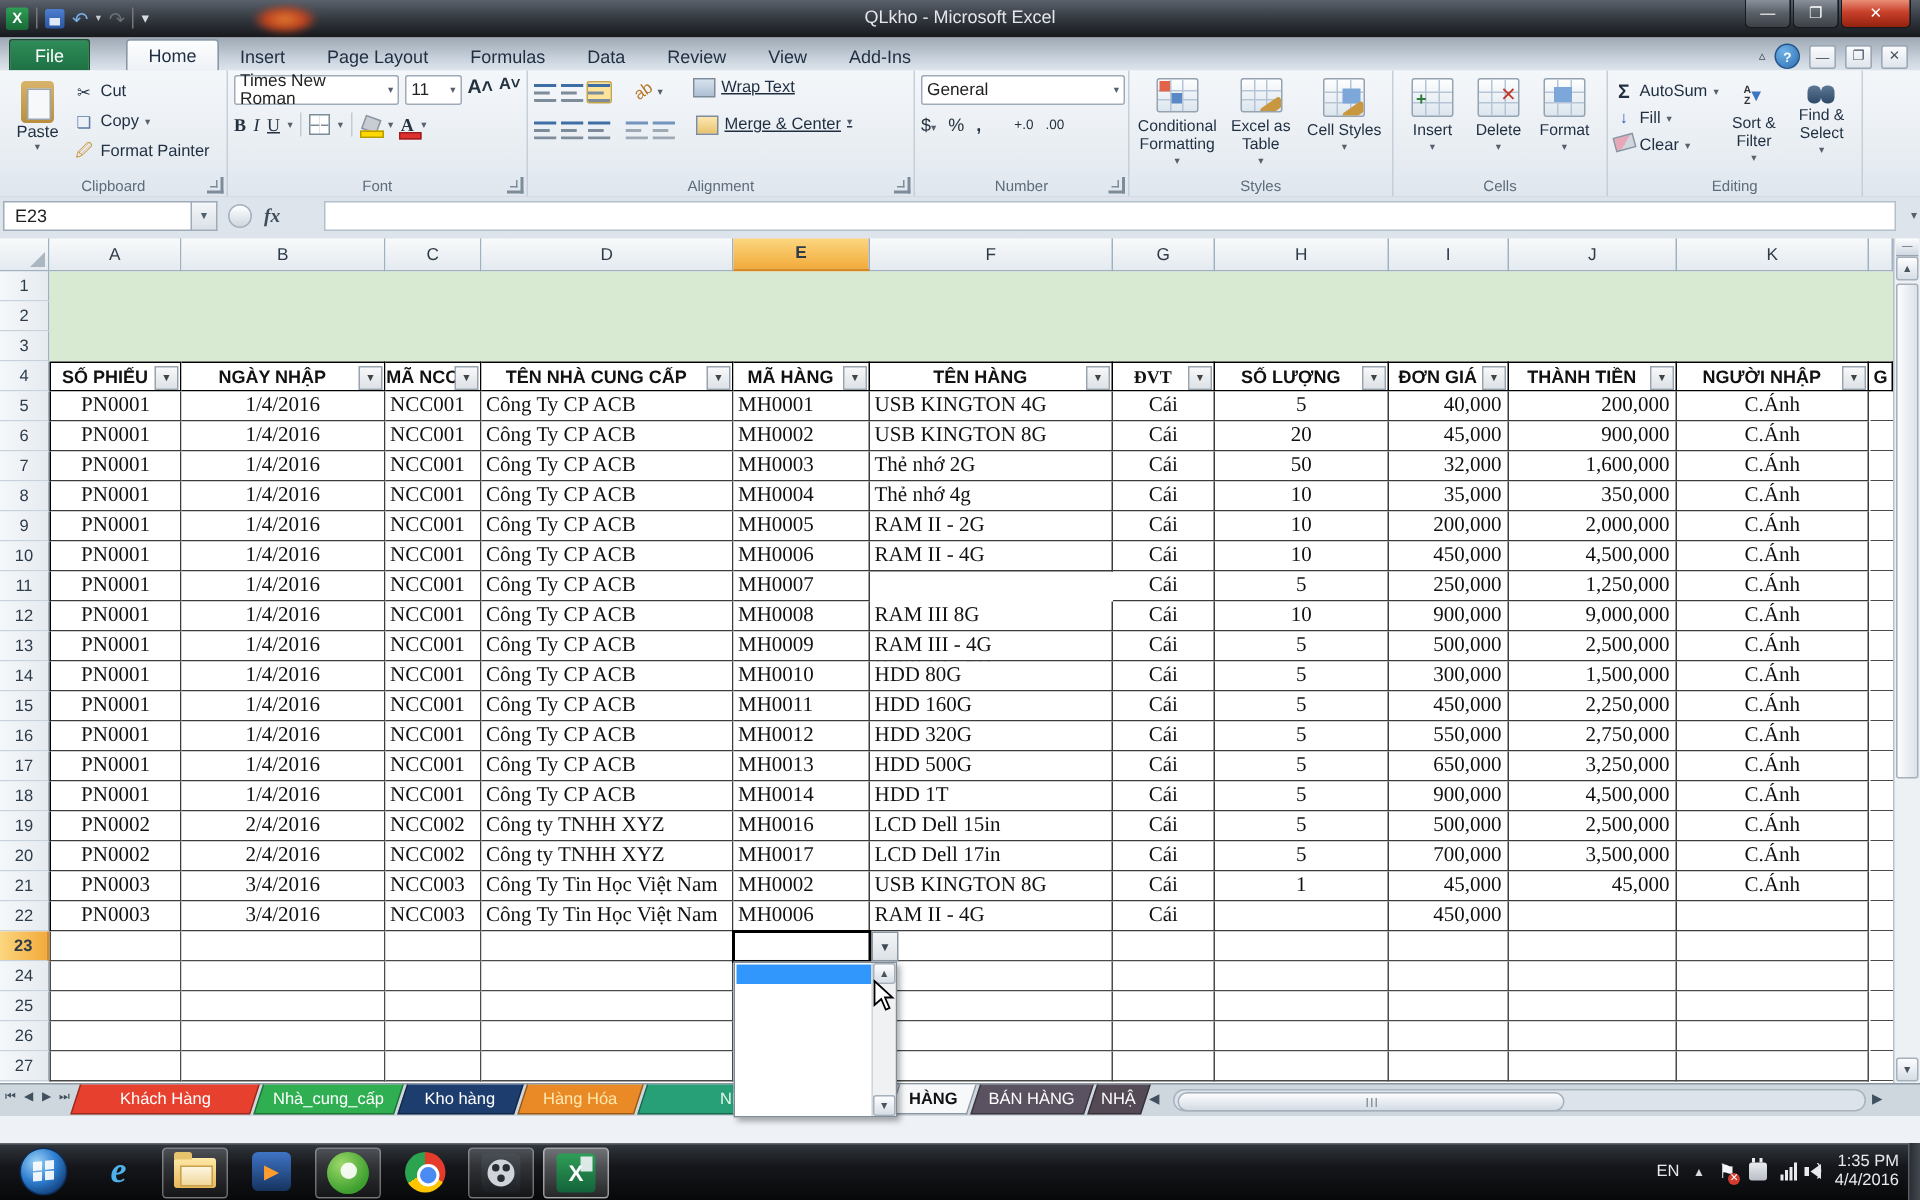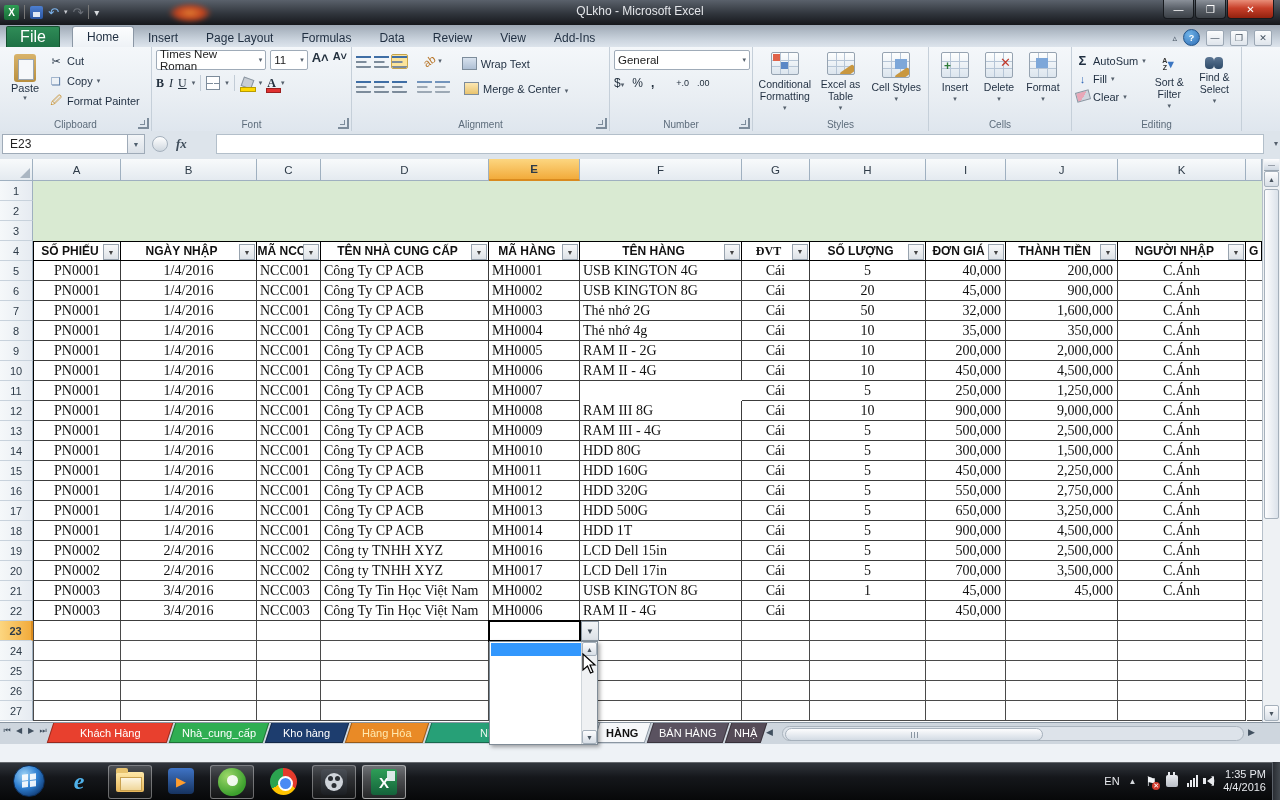--- a/index.html
+++ b/index.html
@@ -25,22 +25,22 @@
   .winbtns{position:absolute;right:6px;top:0;display:flex;}
   .winbtn{width:29px;height:18px;border:1px solid #171a1e;border-top:none;border-radius:0 0 4px 4px;
     background:linear-gradient(#8a9099,#585e66 50%,#3c4147);color:#fff;font-size:10px;
     display:flex;align-items:center;justify-content:center;margin-left:1px;}
   .winbtn.close{background:linear-gradient(#e98e79,#c8402a 45%,#93220f);width:45px;}
   
   .tabrow{position:absolute;left:0;top:25px;width:1280px;height:22px;
     background:linear-gradient(#9ea9b5,#ccd5df 70%,#dde4ec);}
   .tabs{position:absolute;left:6px;top:0;height:22px;display:flex;align-items:flex-end;}
   .ftab{width:52px;height:20px;background:linear-gradient(#2f8c57,#1e7145);border:1px solid #15502f;
-    border-bottom:none;border-radius:2px 2px 0 0;color:#fff;font-size:16px;display:flex;
-    align-items:center;justify-content:center;margin-right:12px;}
+    border-bottom:none;border-radius:2px 2px 0 0;color:#fff;font-size:12px;display:flex;
+    align-items:center;justify-content:center;margin-right:24px;}
   .rtab{height:19px;padding:0 14px;font-size:12px;color:#1f2e40;display:flex;align-items:center;}
   .rtab.active{background:linear-gradient(#fcfdfe,#eef2f6);border:1px solid #8b97a5;border-bottom:none;
     border-radius:3px 3px 0 0;height:20px;}
   .ribbon-mini{position:absolute;right:8px;top:4px;display:flex;gap:6px;align-items:center;}
   .rm{width:16px;height:14px;font-size:9px;color:#42505e;background:linear-gradient(#fbfcfd,#dfe5ec);
     border:1px solid #9ba7b4;border-radius:2px;display:flex;align-items:center;justify-content:center;}
   .rm.help{background:radial-gradient(circle at 35% 30%,#6fb3e8,#2f6db5);color:#fff;border-radius:50%;
     width:15px;height:15px;font-weight:bold;border:1px solid #245487;}
   
   .ribbon{position:absolute;left:0;top:47px;width:1280px;height:84px;
@@ -72,21 +72,21 @@
   .ic-fill::before{content:"";position:absolute;left:2px;top:0;width:9px;height:8px;background:#c8cdd4;transform:rotate(20deg);border:1px solid #8a95a1;}
   .ic-fill::after{content:"";position:absolute;left:0;bottom:-3px;width:14px;height:3px;background:#ffd800;border:1px solid #b99c00;}
   .ic-fcolor{font-weight:bold;font-family:"Liberation Serif",serif;position:relative;line-height:11px;}
   .ic-fcolor::after{content:"";position:absolute;left:-1px;bottom:-4px;width:13px;height:3px;background:#e03131;border:1px solid #9c1f1f;}
   .alicons{display:flex;gap:3px;align-items:center;}
   .al{width:15px;height:13px;background:
       linear-gradient(#3f6ea5,#3f6ea5) 0 1px/100% 2px no-repeat,
       linear-gradient(#7d8c9b,#7d8c9b) 0 6px/70% 2px no-repeat,
       linear-gradient(#7d8c9b,#7d8c9b) 0 11px/100% 2px no-repeat;border-radius:1px;}
   .al.sel{background-color:#fce49a;outline:1px solid #c7a44a;background-clip:padding-box;}
-  .wrapbtn{display:flex;align-items:flex-end;gap:4px;font-size:11px;color:#1f2e40;height:18px;}
+  .wrapbtn{display:flex;align-items:flex-start;gap:4px;font-size:11px;color:#1f2e40;height:18px;text-decoration:underline;}
   .mini-ic{width:15px;height:13px;background:linear-gradient(#d8e2ee,#aebfd4);border:1px solid #7d8c9b;box-sizing:border-box;}
   .numrow{display:flex;align-items:center;gap:8px;font-size:12px;color:#24313f;margin-top:6px;}
   .bigbtn{width:56px;height:64px;display:flex;flex-direction:column;align-items:center;font-size:10.5px;
     color:#1f2e40;text-align:center;line-height:12px;padding-top:2px;box-sizing:border-box;}
   .bigic{width:26px;height:24px;border:1px solid #96a3b1;border-radius:2px;margin-bottom:3px;
     background:linear-gradient(#fdfefe,#dce5ee);position:relative;overflow:hidden;}
   .bigic::before{content:"";position:absolute;inset:0;
     background:linear-gradient(#b6c5d6,#b6c5d6) 0 33%/100% 1px no-repeat,linear-gradient(#b6c5d6,#b6c5d6) 0 66%/100% 1px no-repeat,linear-gradient(#b6c5d6,#b6c5d6) 33% 0/1px 100% no-repeat,linear-gradient(#b6c5d6,#b6c5d6) 66% 0/1px 100% no-repeat;}
   .bigic .c1{position:absolute;left:1px;top:1px;width:7px;height:7px;background:#e0634a;}
   .bigic .c2{position:absolute;left:9px;top:9px;width:7px;height:7px;background:#5a87c6;}

